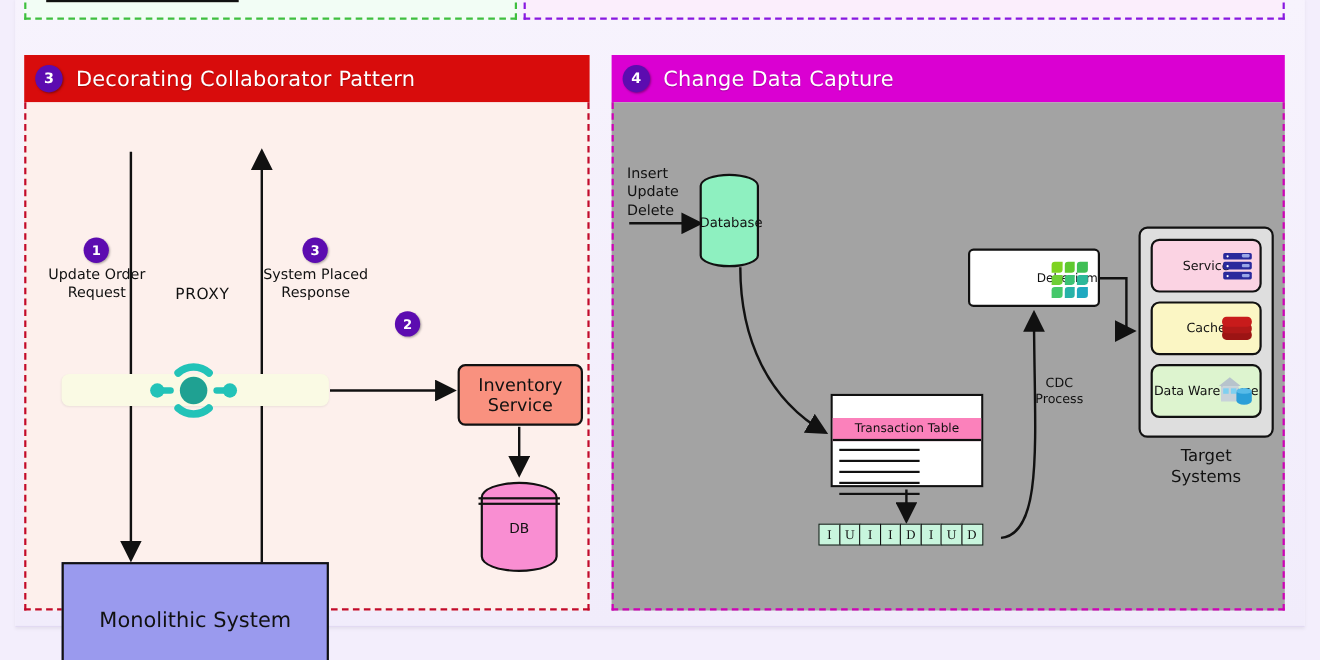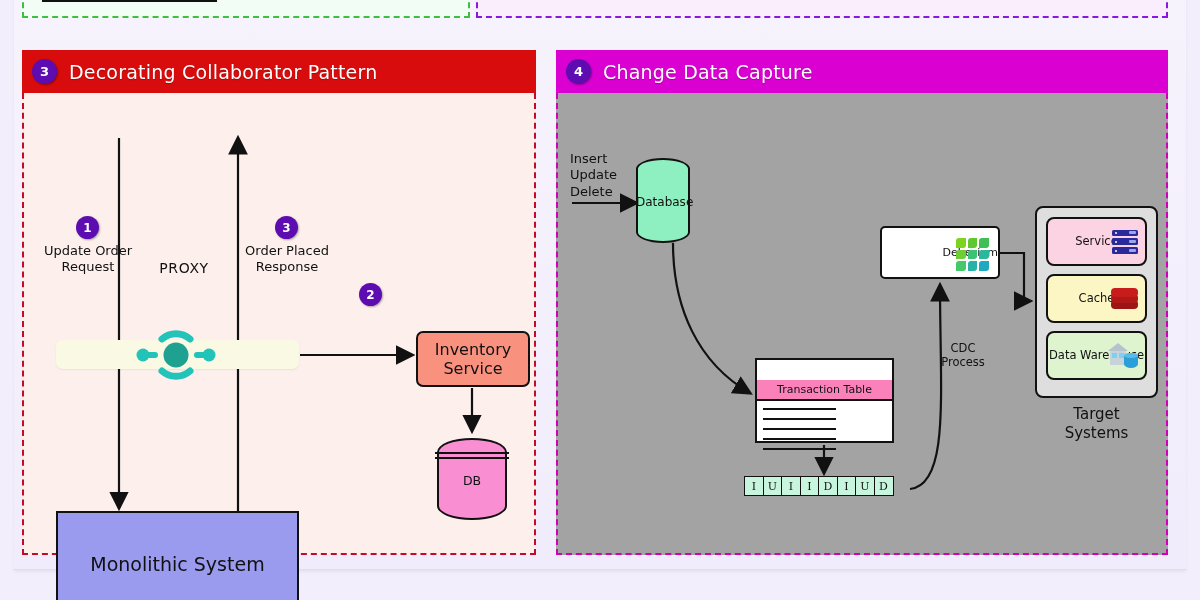--- a/index.html
+++ b/index.html
@@ -246,21 +246,21 @@
         <line x1="276" y1="262" x2="388" y2="262" stroke="#111" stroke-width="2.2" marker-end="url(#ar3)"></line>
 
         <line x1="448" y1="295" x2="448" y2="338" stroke="#111" stroke-width="2.2" marker-end="url(#ar3)"></line>
       </svg>
 
       <div class="stepbadge" style="left:52px; top:123px;">1</div>
       <div class="lbl" style="left:6px; top:150px; width:116px; font-size:13px;">Update Order
 Request</div>
 
       <div class="stepbadge" style="left:251px; top:123px;">3</div>
-      <div class="lbl" style="left:205px; top:150px; width:116px; font-size:13px;">Order Placed
+      <div class="lbl" style="left:205px; top:150px; width:116px; font-size:13px;">System Placed
 Response</div>
 
       <div class="stepbadge" style="left:335px; top:190px;">2</div>
 
       <div class="lbl" style="left:105px; top:167px; width:110px; font-size:14px; letter-spacing:.6px;">PROXY</div>
       <div id="proxyband"></div>
 
       <svg class="ov" width="514" height="462" style="pointer-events:none;">
         <g transform="translate(152,262)" fill="none" stroke="#22c3b8" stroke-width="7" stroke-linecap="round">
           <path d="M -14,-16 A 21 21 0 0 1 14,-16"></path>

